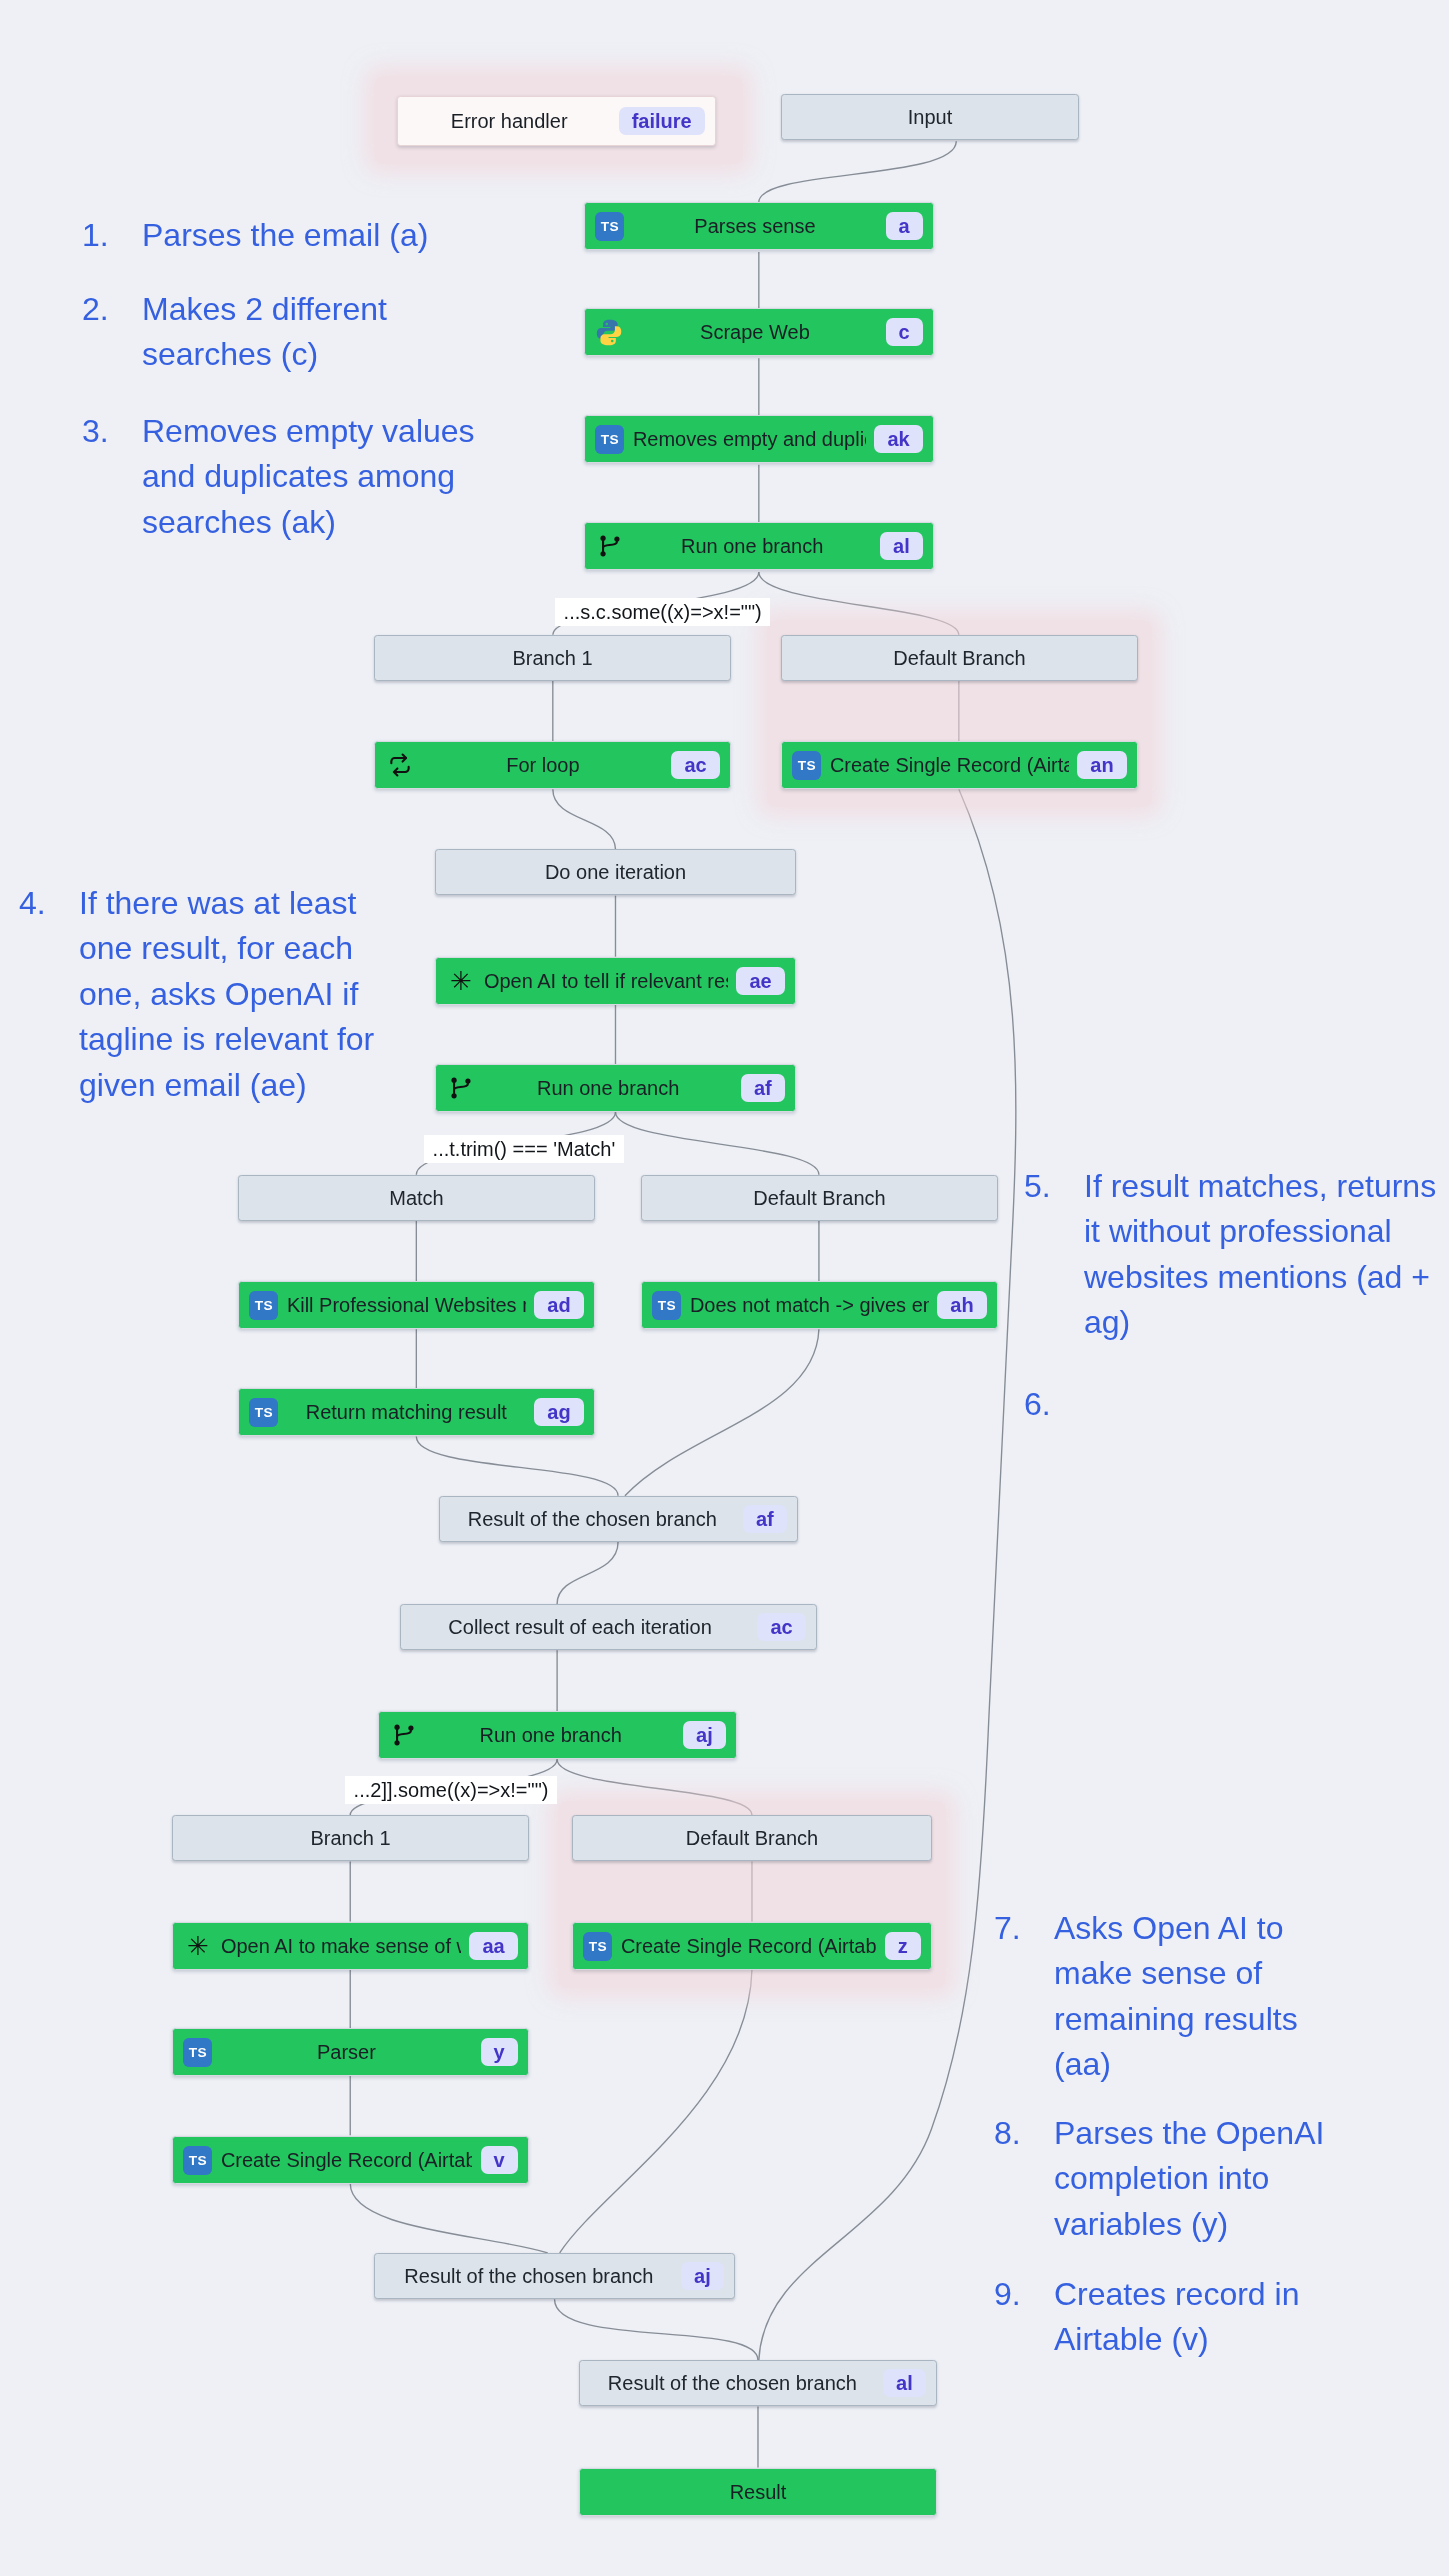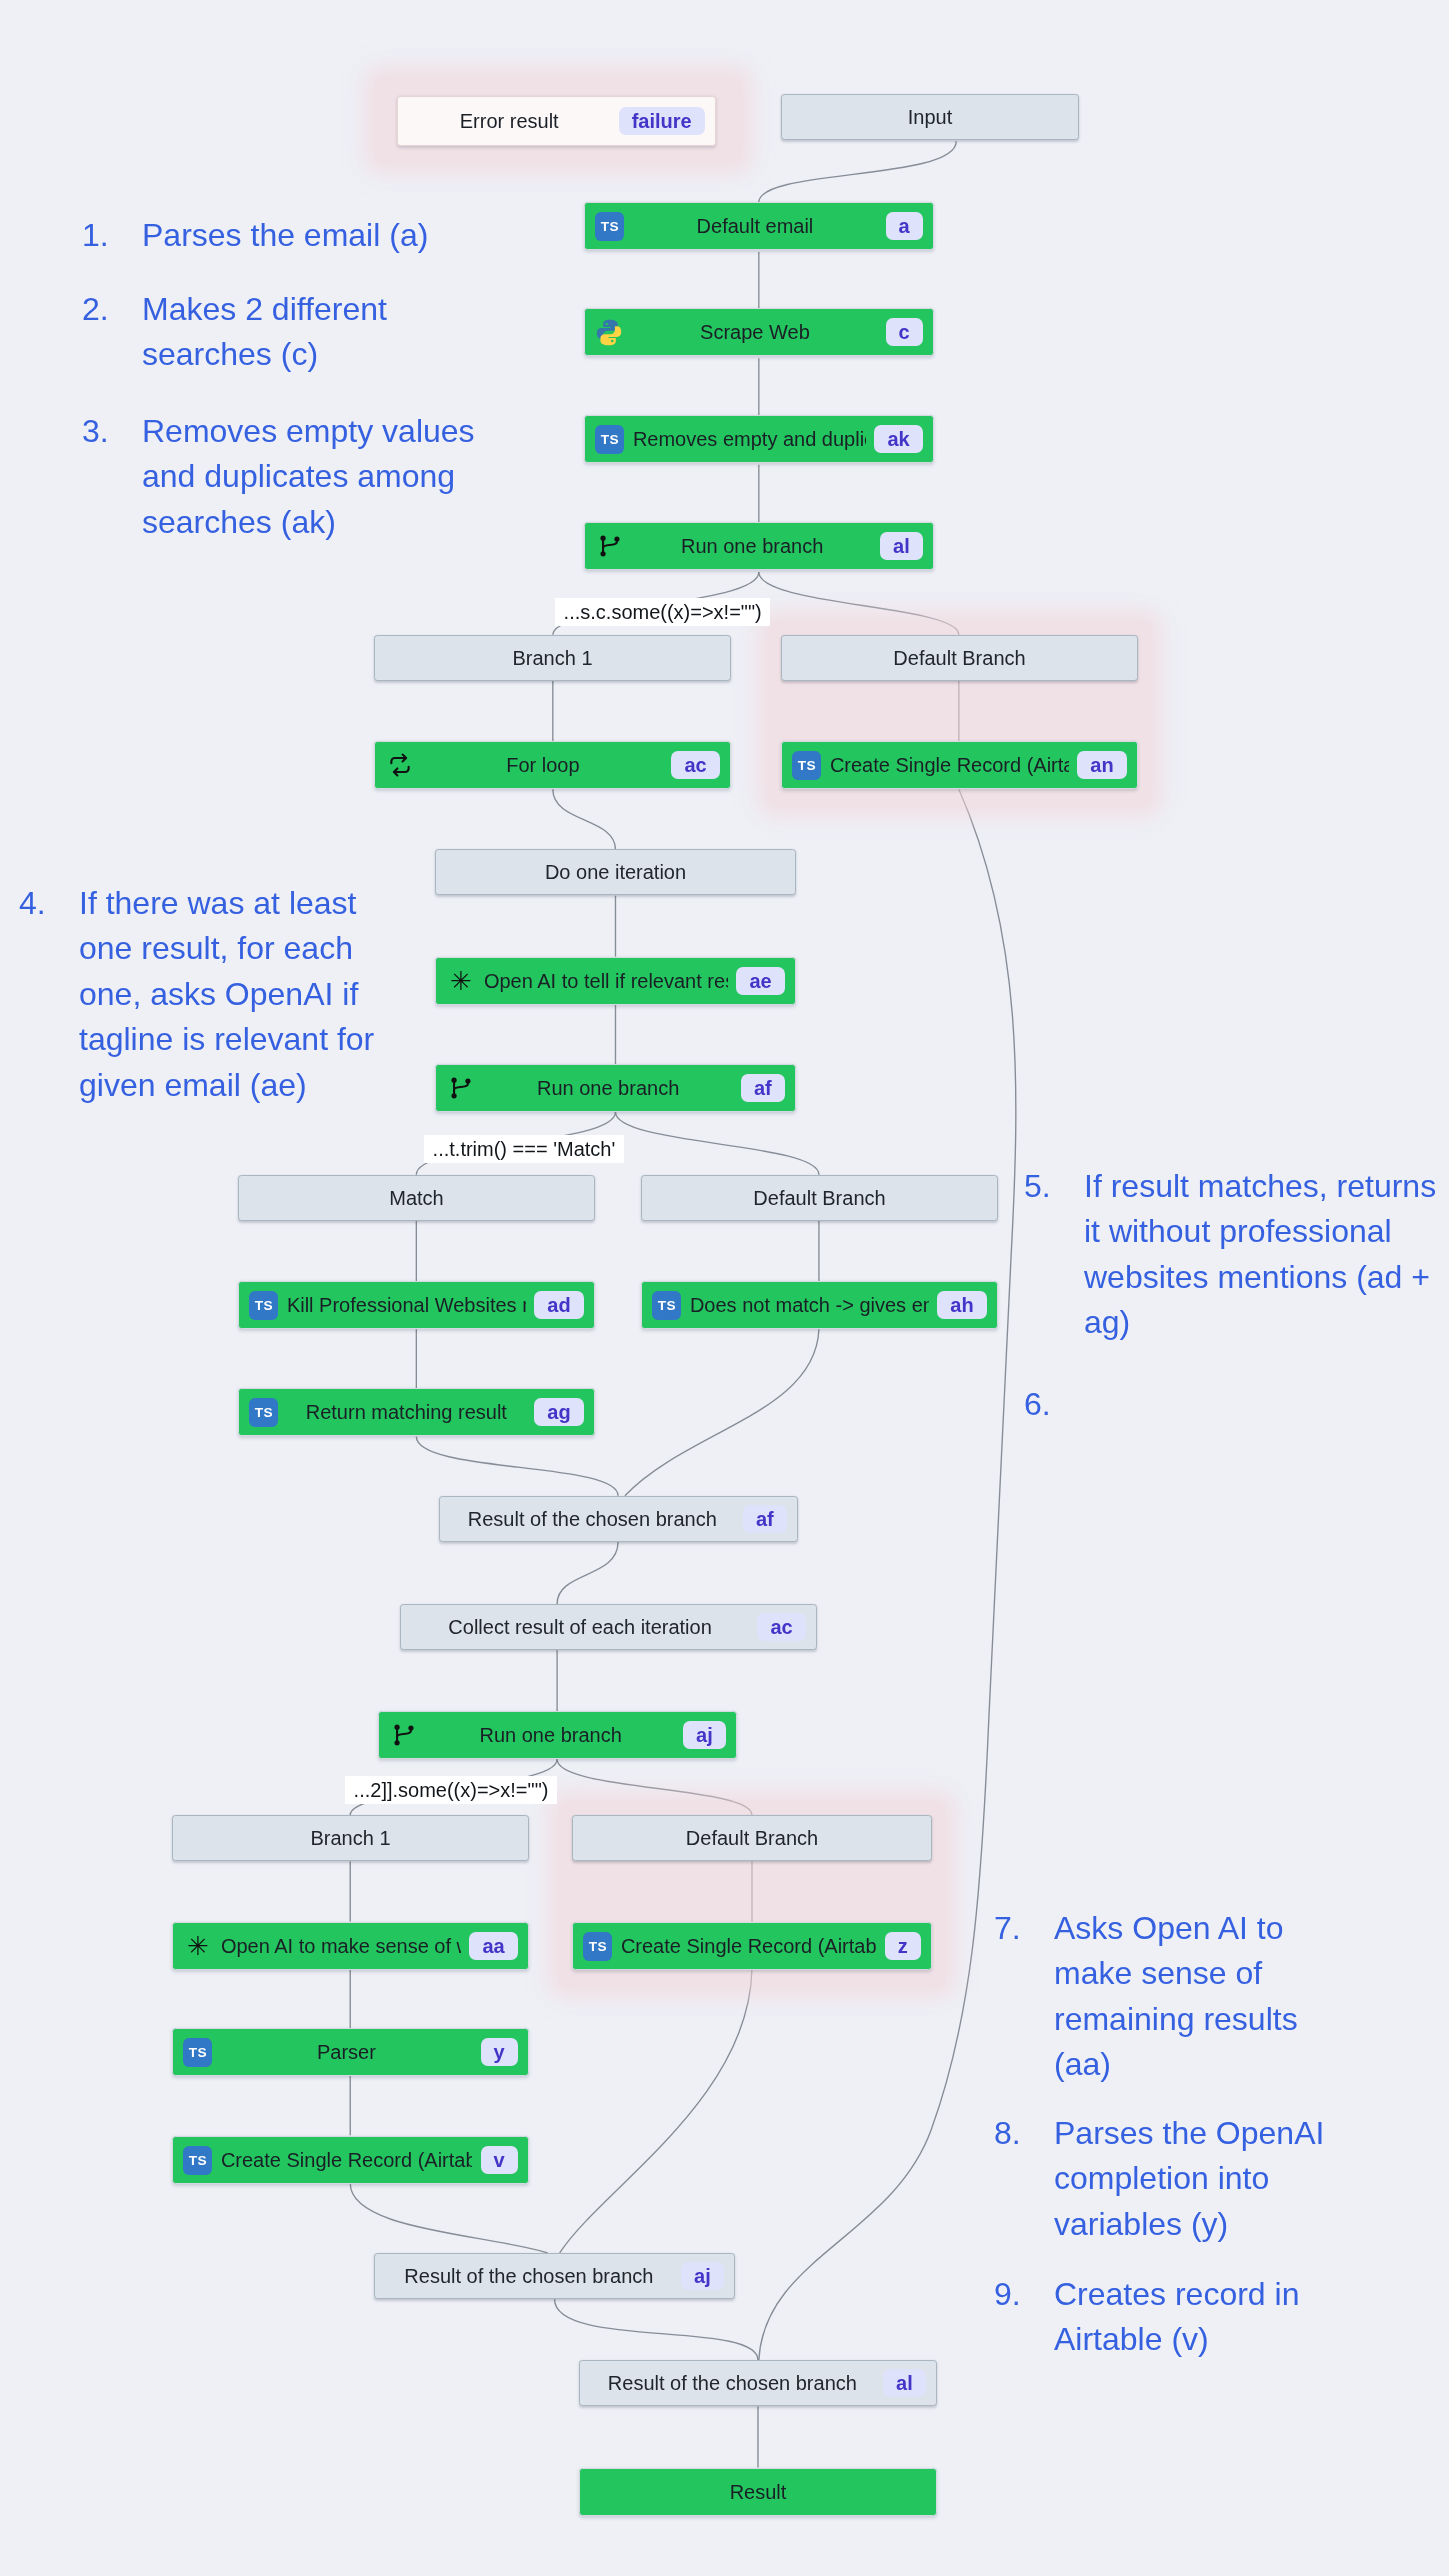--- a/index.html
+++ b/index.html
@@ -71,30 +71,30 @@
     <path d="M408,2543 C408,2598 566,2602 638,2624"></path>
     <path d="M646,2678 C646,2736 883,2702 883,2749"></path>
     <path d="M883,2803 L883,2874"></path>
   </svg>
 
   <div class="halo" style="left:374px;top:76px;width:369px;height:88px;"></div>
   <div class="halo" style="left:767px;top:620px;width:385px;height:187px;"></div>
   <div class="halo" style="left:558px;top:1801px;width:388px;height:187px;"></div>
 
   <div class="node errnode" style="left:397px;top:96px;width:319px;">
-    <span class="lbl">Error result</span>
+    <span class="lbl">Error handler</span>
     <span class="badge">failure</span>
   </div>
   <div class="node header" style="left:781px;top:94px;width:298px;">
     <span class="lbl">Input</span>
   </div>
 
   <div class="node" style="left:584px;top:202px;width:350px;">
     <span class="icon ts-icon">TS</span>
-    <span class="lbl">Default email</span>
+    <span class="lbl">Parses sense</span>
     <span class="badge">a</span>
   </div>
 
   <div class="node" style="left:584px;top:308px;width:350px;">
     <span class="icon svg-icon">
       <svg viewBox="0 0 32 32" width="29" height="29">
           <path fill="#3776ab" d="M16 2c-6 0-7 3-7 5v3h8v1H7c-3 0-5 2-5 6s2 6 5 6h2v-4c0-3 2-5 5-5h7c2 0 4-2 4-4V7c0-3-3-5-9-5zm-3 3.2a1.4 1.4 0 1 1 0 2.8 1.4 1.4 0 0 1 0-2.8z"></path>
           <path fill="#ffd343" d="M16 30c6 0 7-3 7-5v-3h-8v-1h9c3 0 5-2 5-6s-2-6-5-6h-2v4c0 3-2 5-5 5h-7c-2 0-4 2-4 4v3c0 3 3 5 9 5zm3-3.2a1.4 1.4 0 1 1 0-2.8 1.4 1.4 0 0 1 0 2.8z"></path>
         </svg>
     </span>

